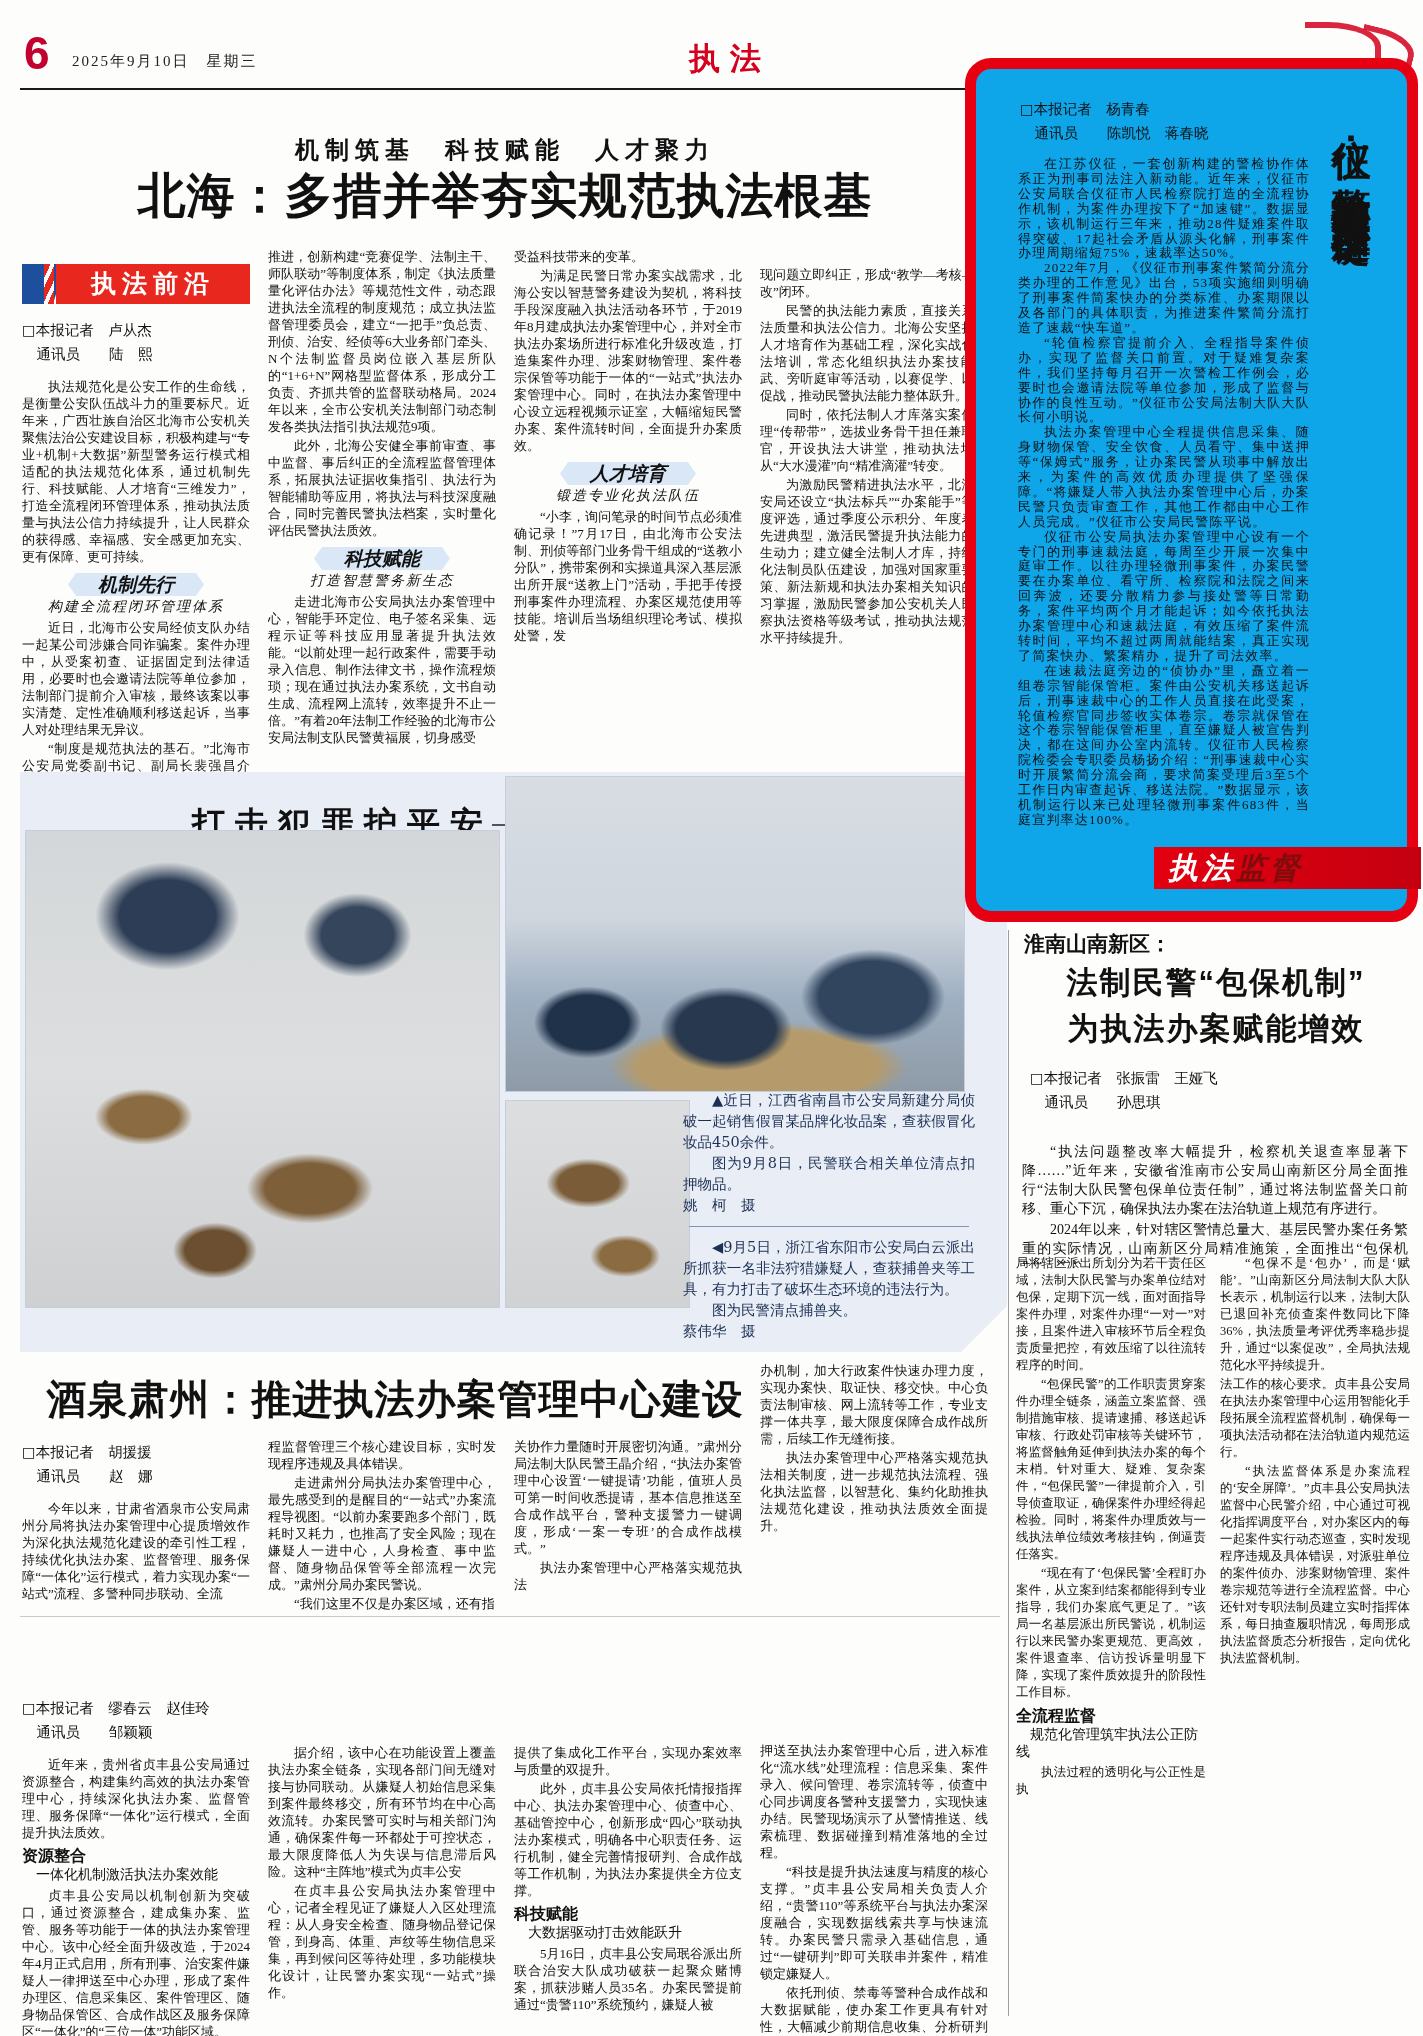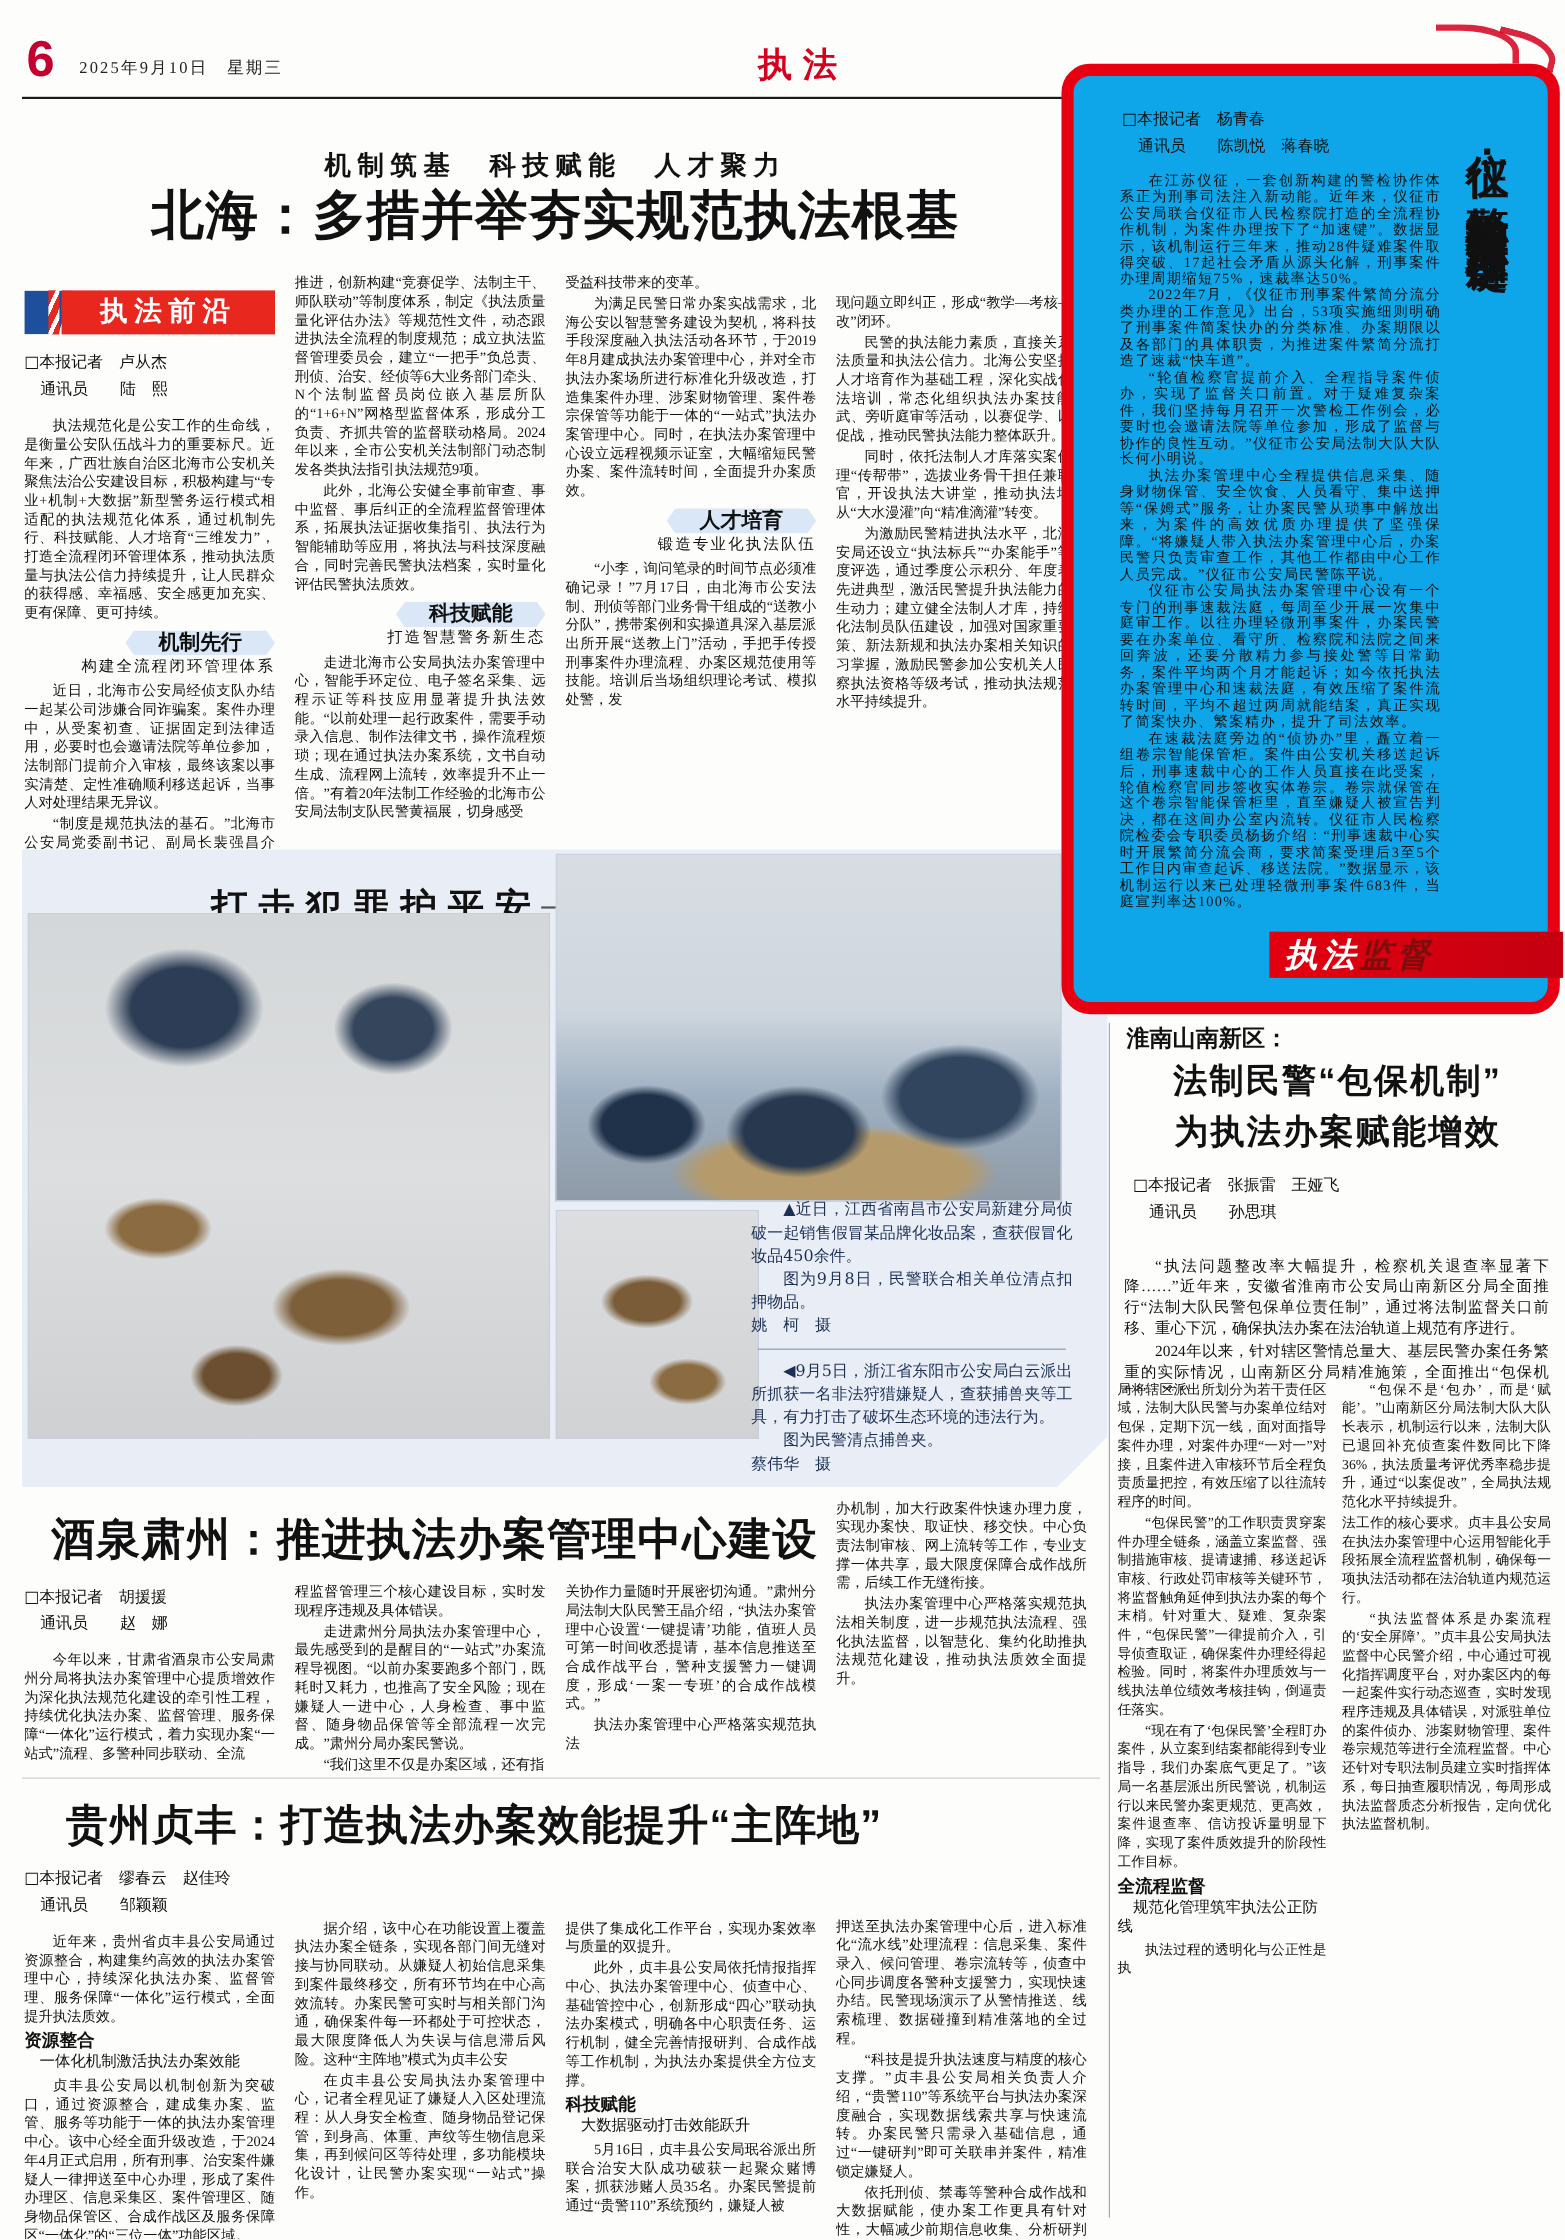--- a/index.html
+++ b/index.html
@@ -22,21 +22,21 @@
   #bh-headline{font-size:48px;font-weight:900;letter-spacing:1px;text-align:center;white-space:nowrap;}
   .bcol{font-size:13px;line-height:17px;}
   .label-wrap{height:40px;position:relative;}
   .label-blue{position:absolute;left:0;top:0;width:44px;height:40px;background:#1d4f9c;
       clip-path:polygon(0 0,100% 0,70% 100%,0 100%);}
   .label-stripe{position:absolute;left:22px;top:0;width:10px;height:40px;background:
       repeating-linear-gradient(115deg,#e8281e 0 6px,#fff 6px 10px);}
   .label-red{position:absolute;left:34px;top:0;right:0;background:#e8281e;height:40px;
       color:#fff;font-weight:900;font-size:25px;letter-spacing:6px;text-align:center;line-height:40px;}
   .byline{font-size:14.5px;line-height:24px;white-space:pre-wrap;}
-  .bh-sub{text-align:right;margin:8px 0 4px 0;position:relative;}
+  .bh-sub{text-align:center;margin:8px 0 4px 0;position:relative;font-style:italic;}
   .bh-sub .t1{display:inline-block;background:#d9e7f6;clip-path:polygon(6% 0,94% 0,100% 50%,94% 100%,6% 100%,0 50%);
       padding:3px 30px;font-weight:900;font-size:19px;font-family:"Liberation Sans",sans-serif;}
   .bh-sub .t2{font-size:14px;margin-top:2px;letter-spacing:2px;}
   
   #photo-panel{background:#e9eef6;clip-path:polygon(0 0,100% 0,100% calc(100% - 46px),calc(100% - 46px) 100%,0 100%);}
   #photo-title{font-size:33px;font-weight:900;letter-spacing:10px;white-space:nowrap;}
   .title-line{height:2px;background:#555;}
   .photo{box-shadow:0 0 0 1px #c7cedb inset;}
   .ph-right{background:
       radial-gradient(90px 60px at 18% 78%,#20324a 0 45%,transparent 60%),
@@ -240,21 +240,20 @@
       <p class="para cont">关协作力量随时开展密切沟通。”肃州分局法制大队民警王晶介绍，“执法办案管理中心设置‘一键提请’功能，值班人员可第一时间收悉提请，基本信息推送至合成作战平台，警种支援警力一键调度，形成‘一案一专班’的合成作战模式。”</p>
       <p class="para">执法办案管理中心严格落实规范执法</p>
     </div>
   <div class="abs col bcol" style="left:760px;top:1362px;width:228px;height:248px;">
       <p class="para cont">办机制，加大行政案件快速办理力度，实现办案快、取证快、移交快。中心负责法制审核、网上流转等工作，专业支撑一体共享，最大限度保障合成作战所需，后续工作无缝衔接。</p>
       <p class="para">执法办案管理中心严格落实规范执法相关制度，进一步规范执法流程、强化执法监督，以智慧化、集约化助推执法规范化建设，推动执法质效全面提升。</p>
     </div>
 
   <div class="abs hrule" style="left:20px;top:1616px;width:980px;"></div>
 
-  <div class="abs sans big-hl" id="gz-headline" style="left:60px;top:1634px;width:740px;">贵州贞丰：打造执法办案效能提升“主阵地”</div>
   <div class="abs byline kai" style="left:22px;top:1696px;">□本报记者　缪春云　赵佳玲
 　通讯员　　邹颖颖</div>
 
   <div class="abs col bcol" style="left:22px;top:1756px;width:228px;height:280px;">
     <div>
         <p class="para">近年来，贵州省贞丰县公安局通过资源整合，构建集约高效的执法办案管理中心，持续深化执法办案、监督管理、服务保障“一体化”运行模式，全面提升执法质效。</p>
       </div>
     <div class="plain-sub">
       <div class="t1">资源整合</div>
       <div class="t2 kai">一体化机制激活执法办案效能</div>

